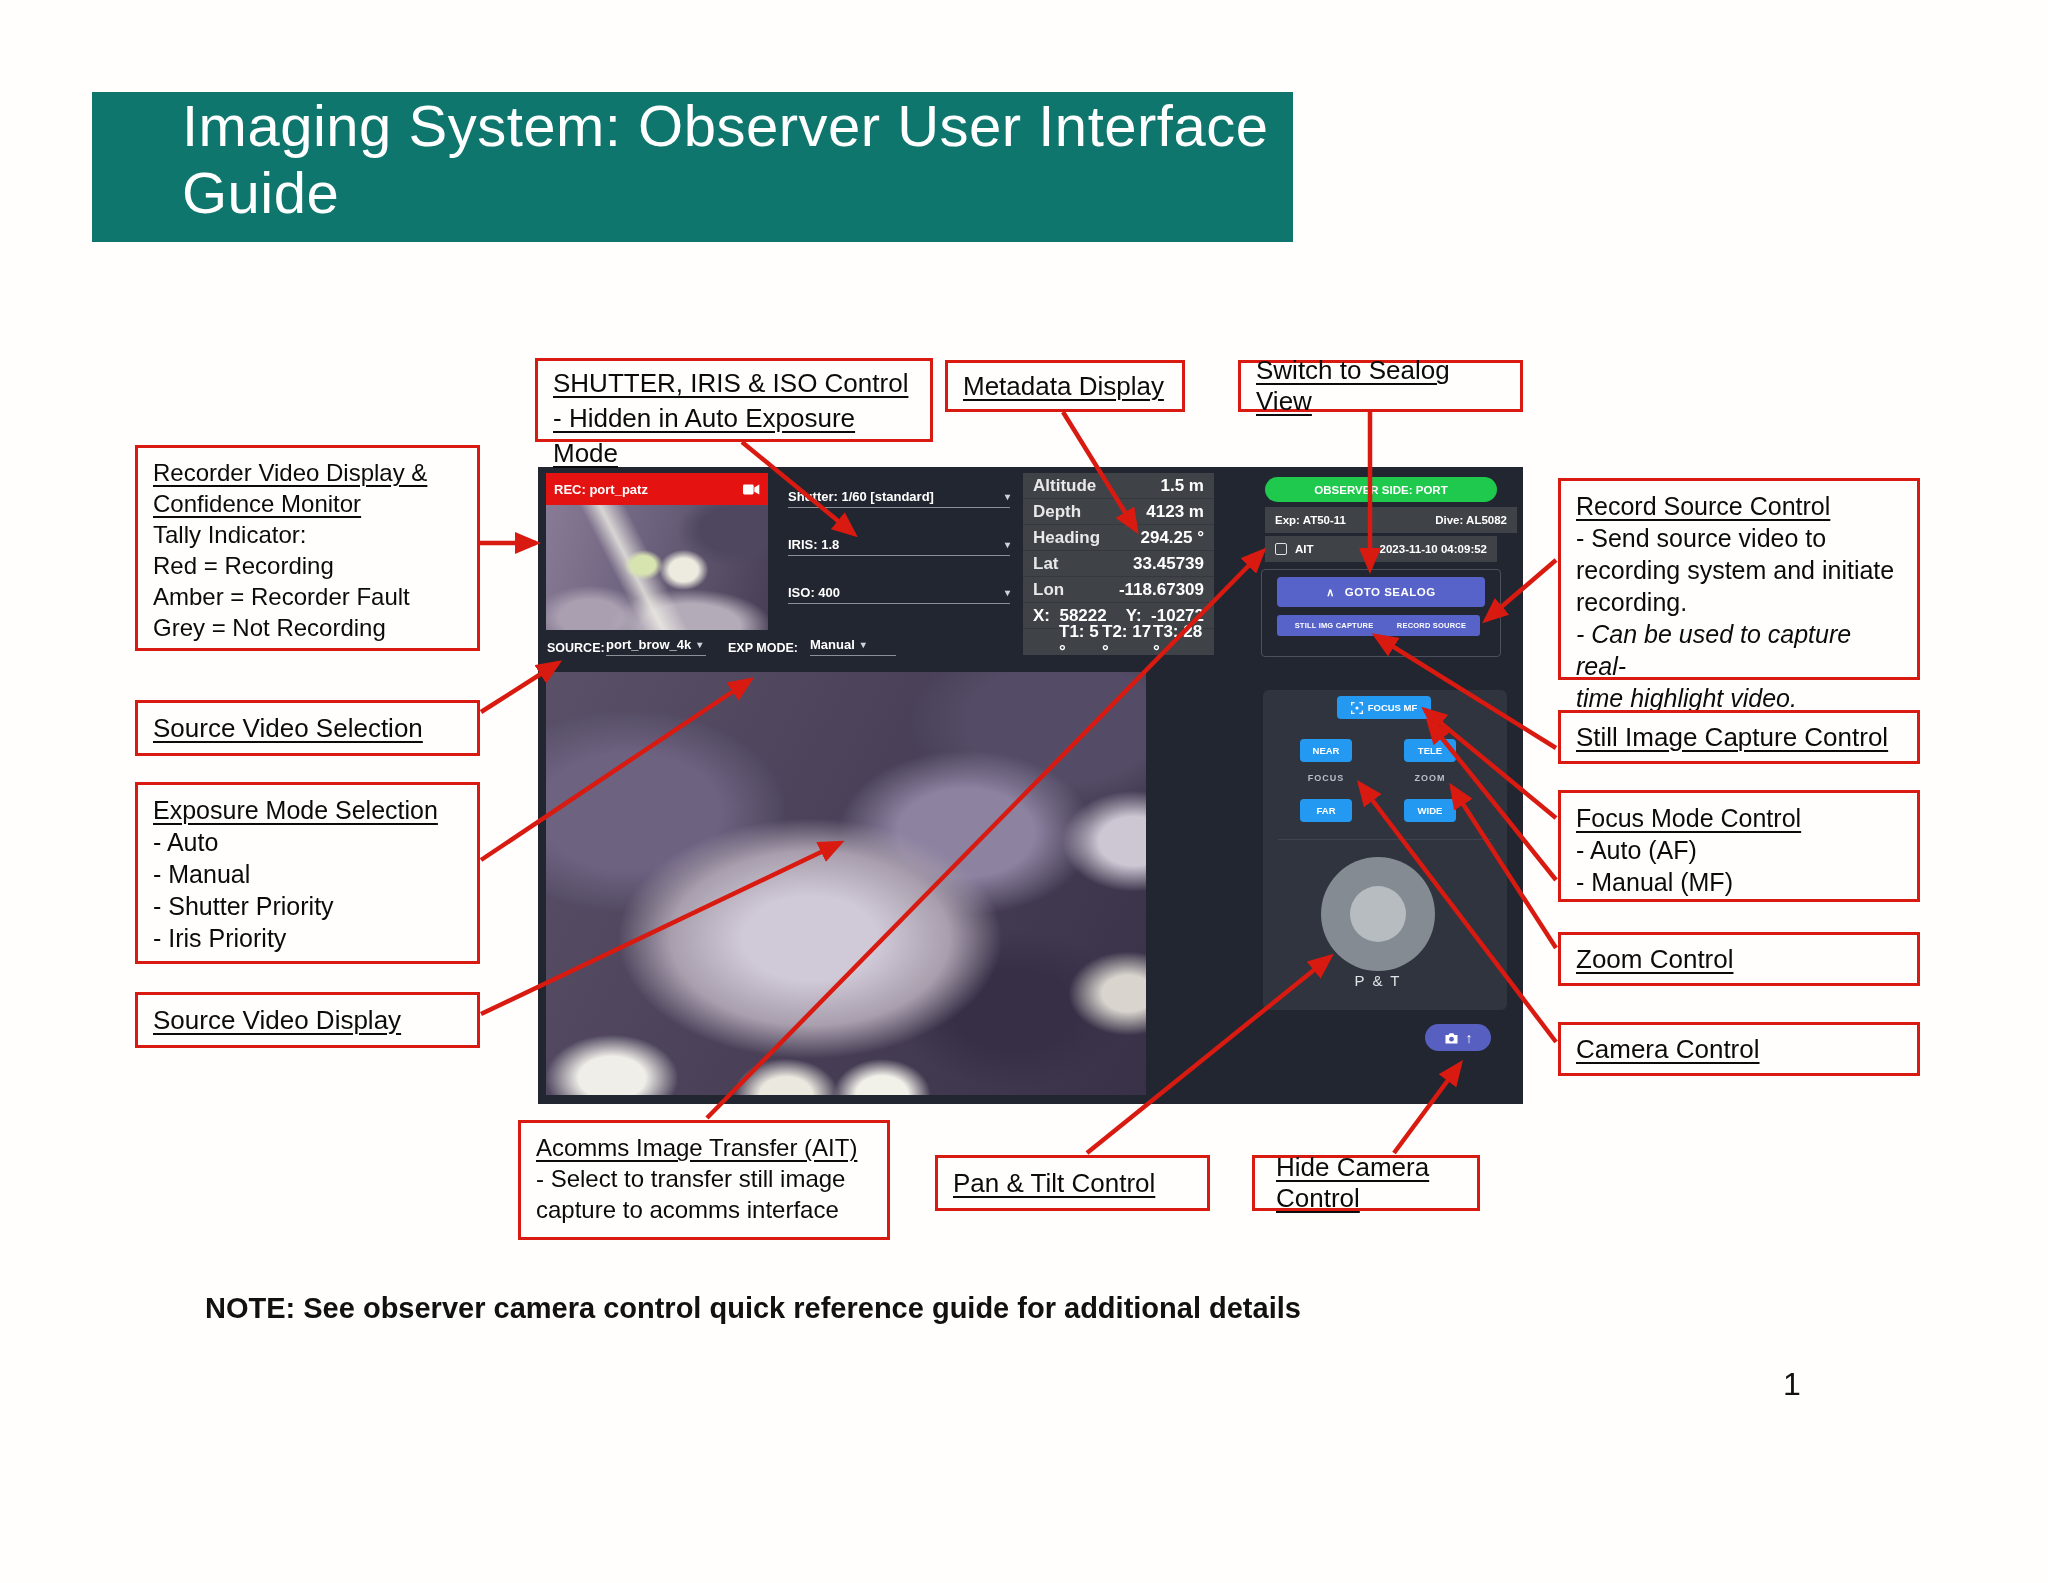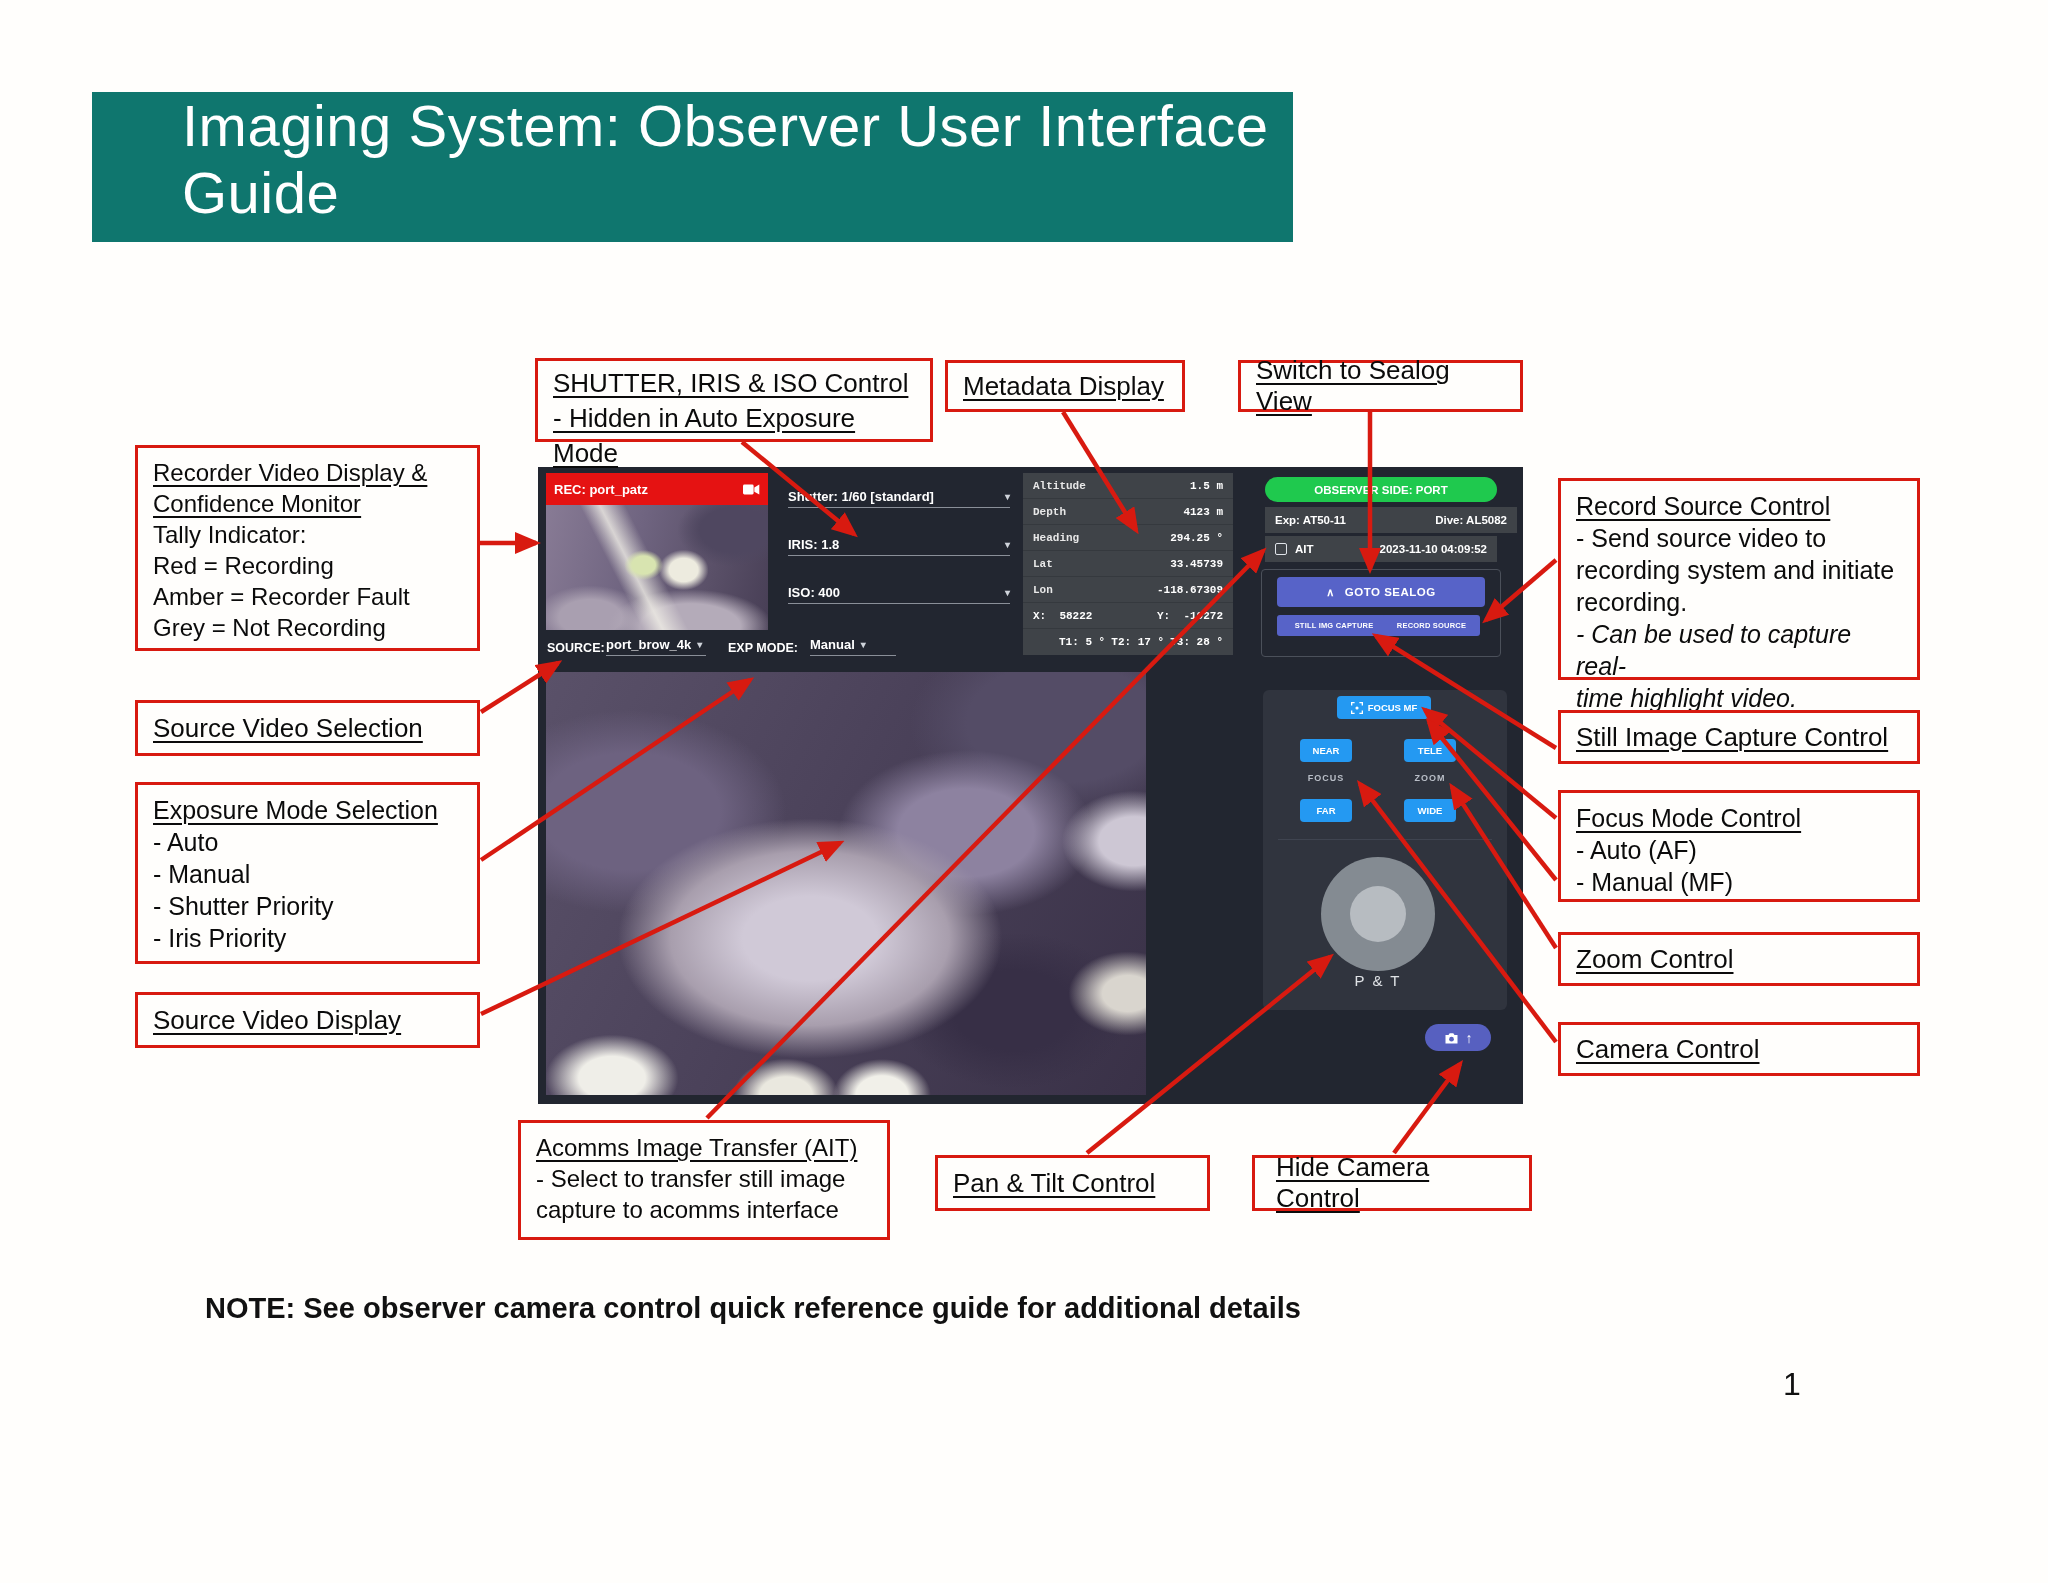--- a/index.html
+++ b/index.html
@@ -32,21 +32,21 @@
   #box-recsrc        { left:1558px; top:478px; width:362px; height:202px; }
   #box-still         { left:1558px; top:710px; width:362px; height:54px; }
   #box-focusmode     { left:1558px; top:790px; width:362px; height:112px; }
   #box-zoomctl       { left:1558px; top:932px; width:362px; height:54px; }
   #box-focusctl      { left:1558px; top:1022px; width:362px; height:54px; }
   #box-srcsel        { left:135px; top:700px;  width:345px; height:56px; }
   #box-expmode       { left:135px; top:782px;  width:345px; height:182px; }
   #box-srcdisp       { left:135px; top:992px;  width:345px; height:56px; }
   #box-acomms        { left:518px; top:1120px; width:372px; height:120px; }
   #box-pnt           { left:935px; top:1155px; width:275px; height:56px; }
-  #box-hide          { left:1252px; top:1155px; width:280px; height:56px;padding-left:21px; }
+  #box-hide          { left:1252px; top:1155px; width:228px; height:56px;padding-left:21px; }
 
   
   .ui { position:absolute; left:538px; top:467px; width:985px; height:637px;
     background:#222630; color:#fff; font-size:13px; }
   .ui .abs { position:absolute; }
 
   .rec-banner { left:8px; top:6px; width:222px; height:32px; background:#e51212;
     display:flex; align-items:center; padding:0 8px; font-weight:bold; font-size:13px; }
   .rec-banner .spacer { flex:1; }
 
@@ -67,21 +67,21 @@
   .dd.wide { justify-content:space-between; }
 
   #dd-source { left:68px; top:170px; width:100px; }
   #lbl-source { left:9px; top:174px; }
   #dd-expmode { left:272px; top:170px; width:86px; }
   #lbl-expmode { left:190px; top:174px; }
   #dd-shutter { left:250px; top:22px; width:222px; }
   #dd-iris    { left:250px; top:70px; width:222px; }
   #dd-iso     { left:250px; top:118px; width:222px; }
 
-  .meta { left:485px; top:6px; width:210px; height:182px; background:#3f4348; font-size:11px;font-family:Liberation Mono, monospace; }
+  .meta { left:485px; top:6px; width:191px; height:182px; background:#3f4348; font-size:17px; }
   .meta .row { display:flex; justify-content:space-between; align-items:center;
     height:26px; padding:0 10px; border-bottom:1px solid #35393e; }
   .meta .row:last-child { border-bottom:none;padding-left:36px; }
   .meta .lab { color:#e8e8e8; font-weight:bold; }
   .meta .val { color:#fff; font-weight:bold; }
   .meta .trio { display:flex; justify-content:space-between; width:100%; font-weight:bold; }
 
   .pill-green { left:727px; top:10px; width:232px; height:25px; background:#1fc94e; border-radius:13px;
     display:flex; align-items:center; justify-content:center; font-weight:bold; font-size:11.5px; color:#fff; }
   .row-dark { background:#3f4348; display:flex; align-items:center; justify-content:space-between;

